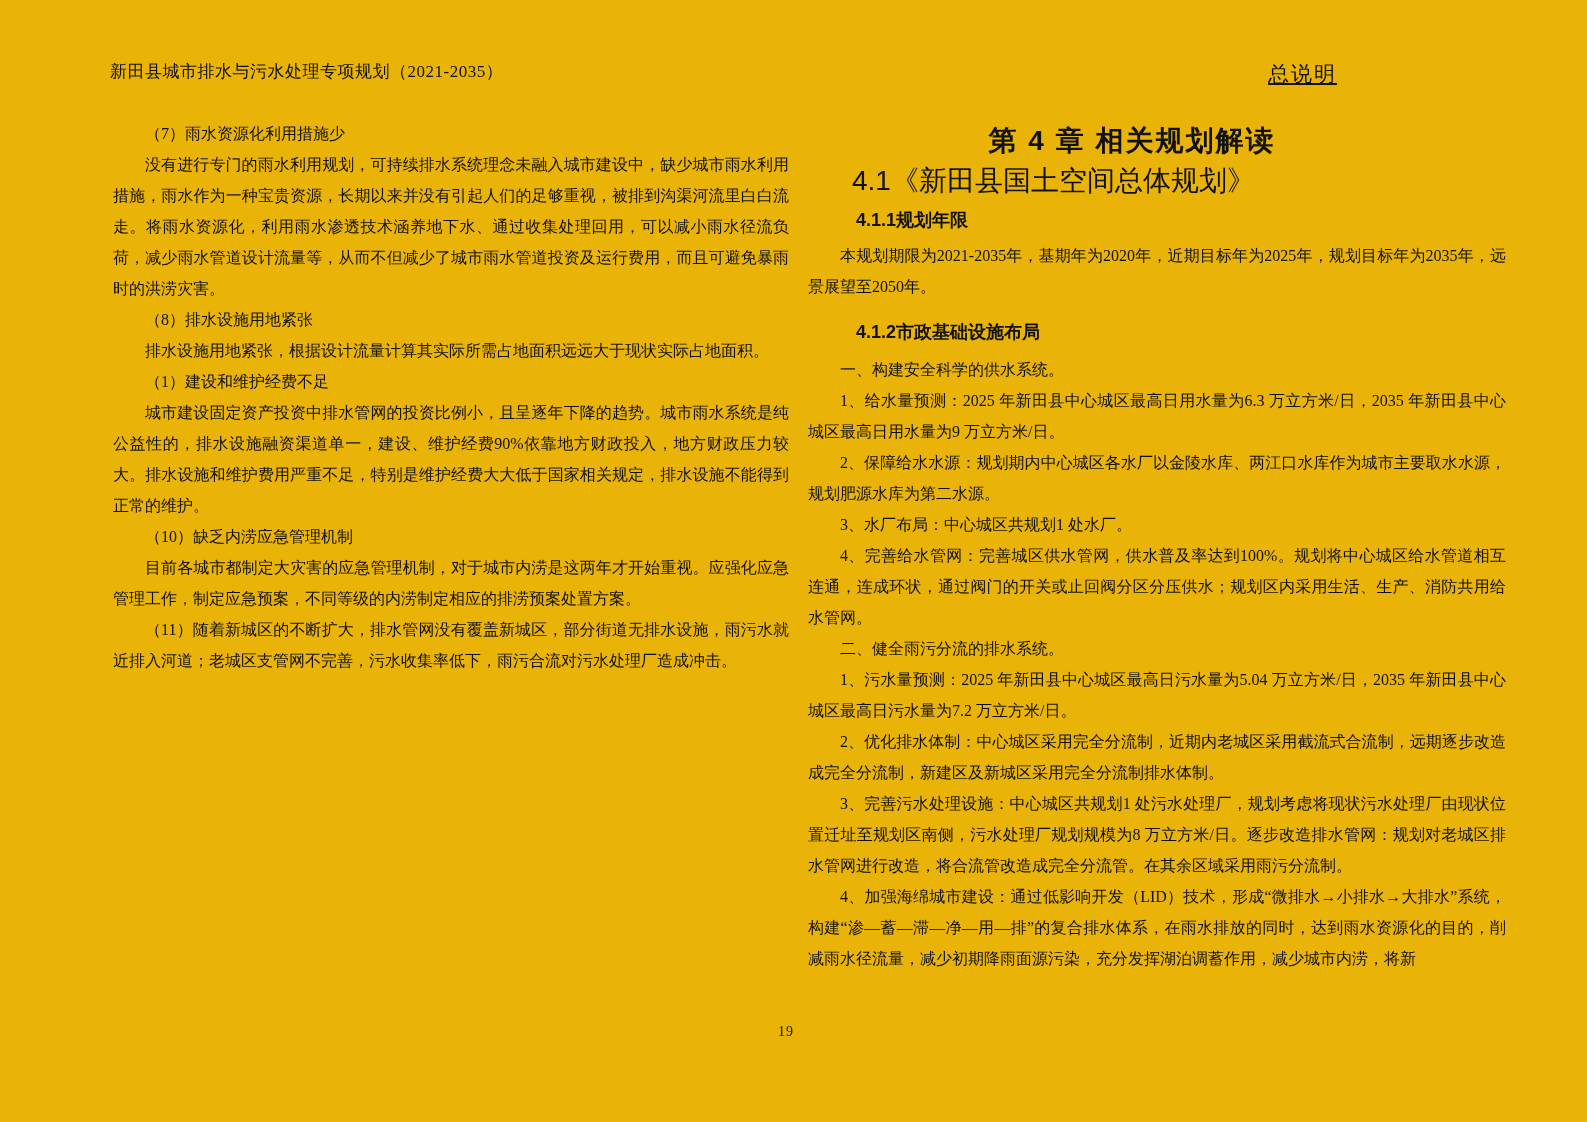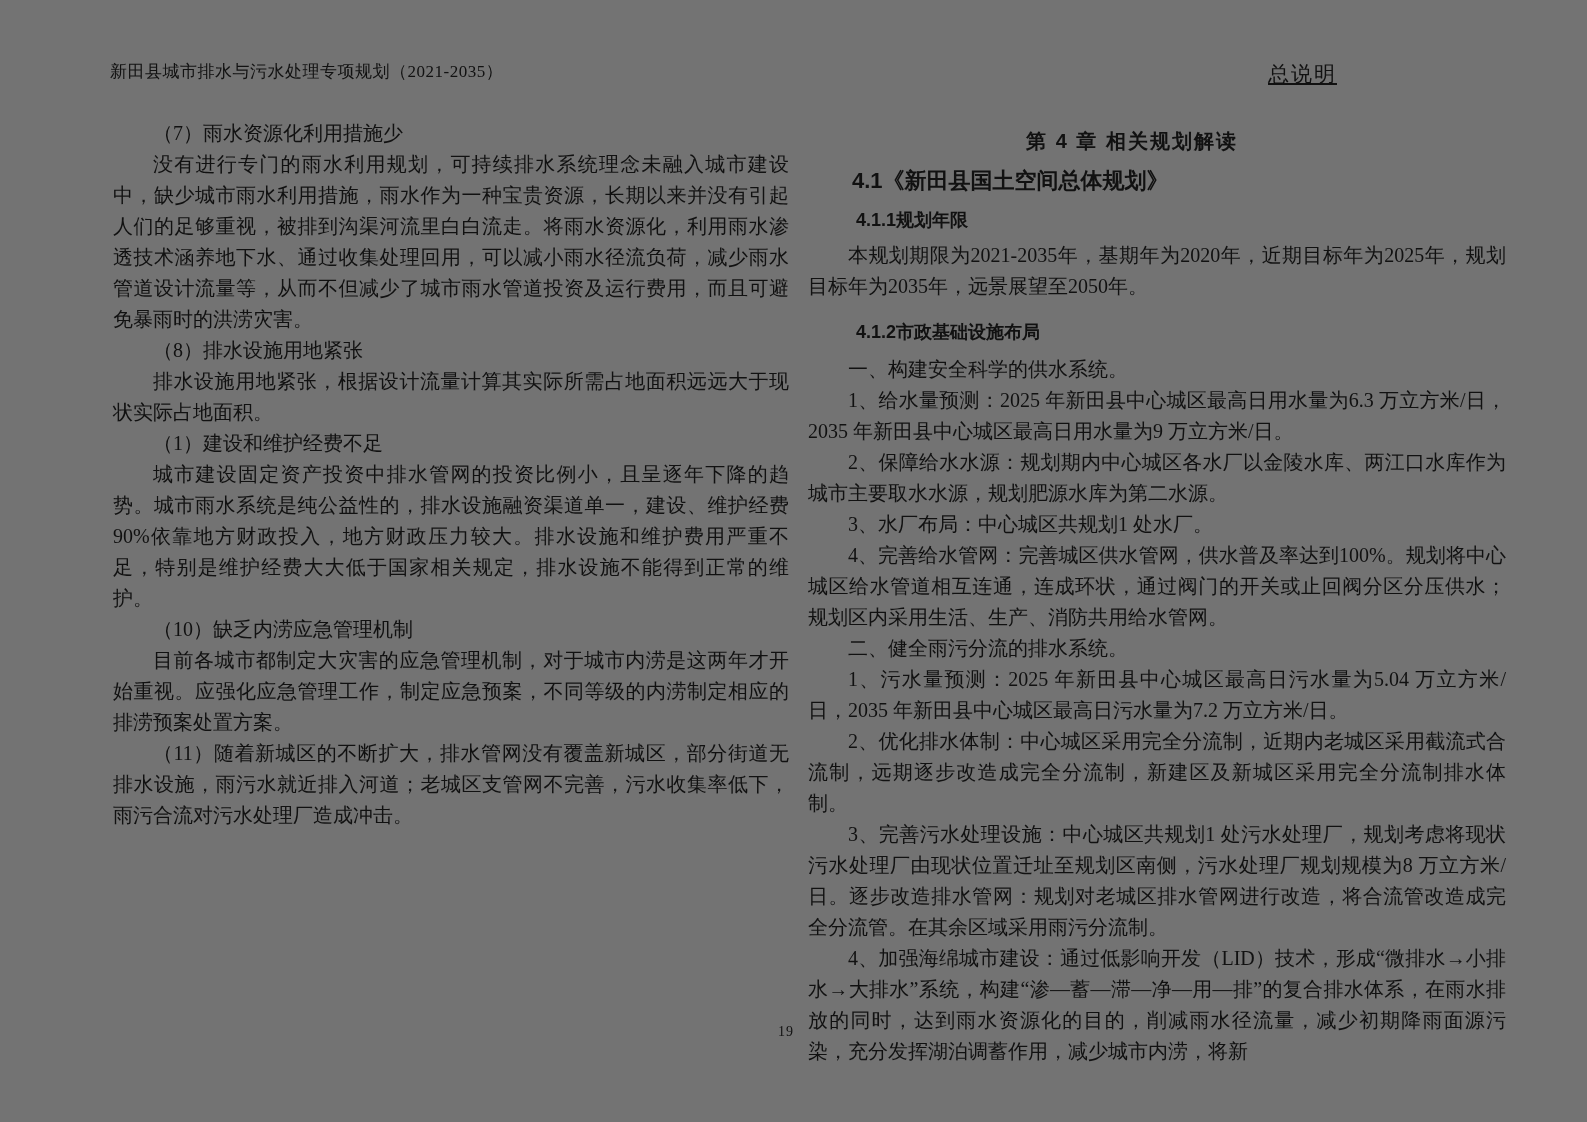--- a/index.html
+++ b/index.html
@@ -1,20 +1,20 @@
 <!DOCTYPE html>
 <html><head>
 <meta charset="utf-8">
 <style>
   html, body { margin: 0; padding: 0; background: #e8e8e8; }
   .page {
     position: relative;
     width: 1587px;
     height: 1122px;
-    background: #737373;
+    background: #eab308;
     font-family: "Liberation Serif", "DejaVu Serif", serif;
     color: #111111;
     overflow: hidden;
   }
   .header-left {
     position: absolute;
     top: 60px; left: 110px;
     font-size: 17px;
     letter-spacing: 0.5px;
     white-space: nowrap;
@@ -31,39 +31,39 @@
     position: absolute;
     top: 118px; left: 113px;
     width: 676px;
   }
   .col-right {
     position: absolute;
     top: 126px; left: 808px;
     width: 698px;
   }
   .para {
-    font-size: 20px;
+    font-size: 16px;
     line-height: 31px;
     text-align: justify;
     text-indent: 2em;
     margin: 0;
   }
   .h-chapter {
     font-family: "Liberation Sans", "DejaVu Sans", sans-serif;
-    font-size: 20px;
+    font-size: 28px;
     font-weight: bold;
     line-height: 30px;
     text-align: center;
     margin: 0 50px 10px 0;
     letter-spacing: 2px;
   }
   .h-section {
     font-family: "Liberation Sans", "DejaVu Sans", sans-serif;
-    font-size: 22px;
-    font-weight: bold;
+    font-size: 28px;
+    font-weight: normal;
     line-height: 30px;
     text-indent: 44px;
     margin: 0 0 12px 0;
   }
   .h-sub {
     font-family: "Liberation Sans", "DejaVu Sans", sans-serif;
     font-size: 18px;
     font-weight: bold;
     line-height: 24px;
     text-indent: 48px;

